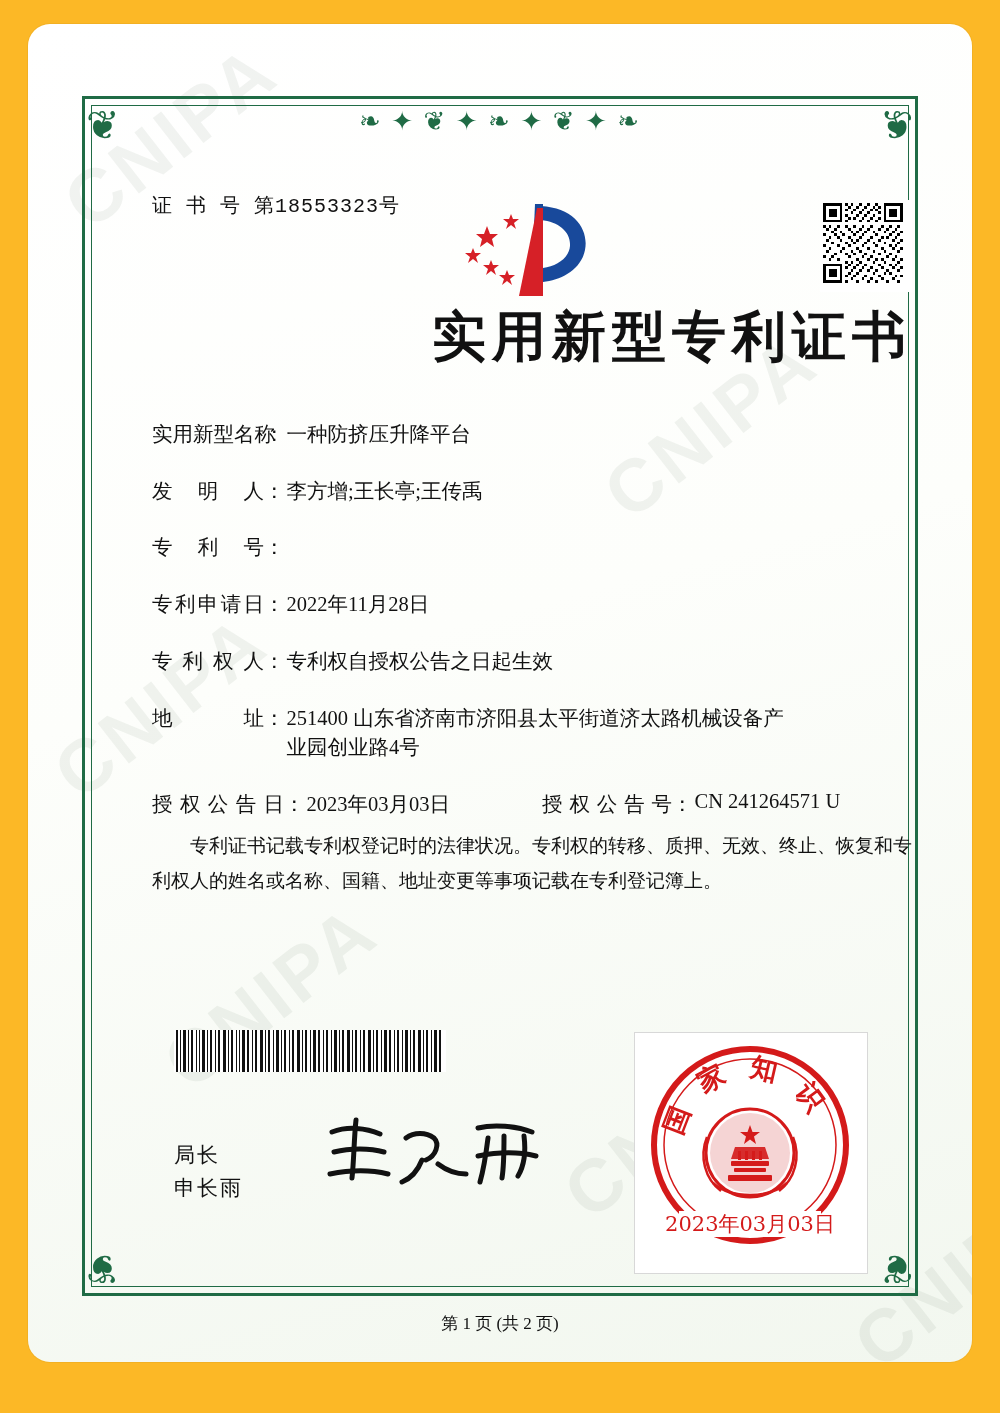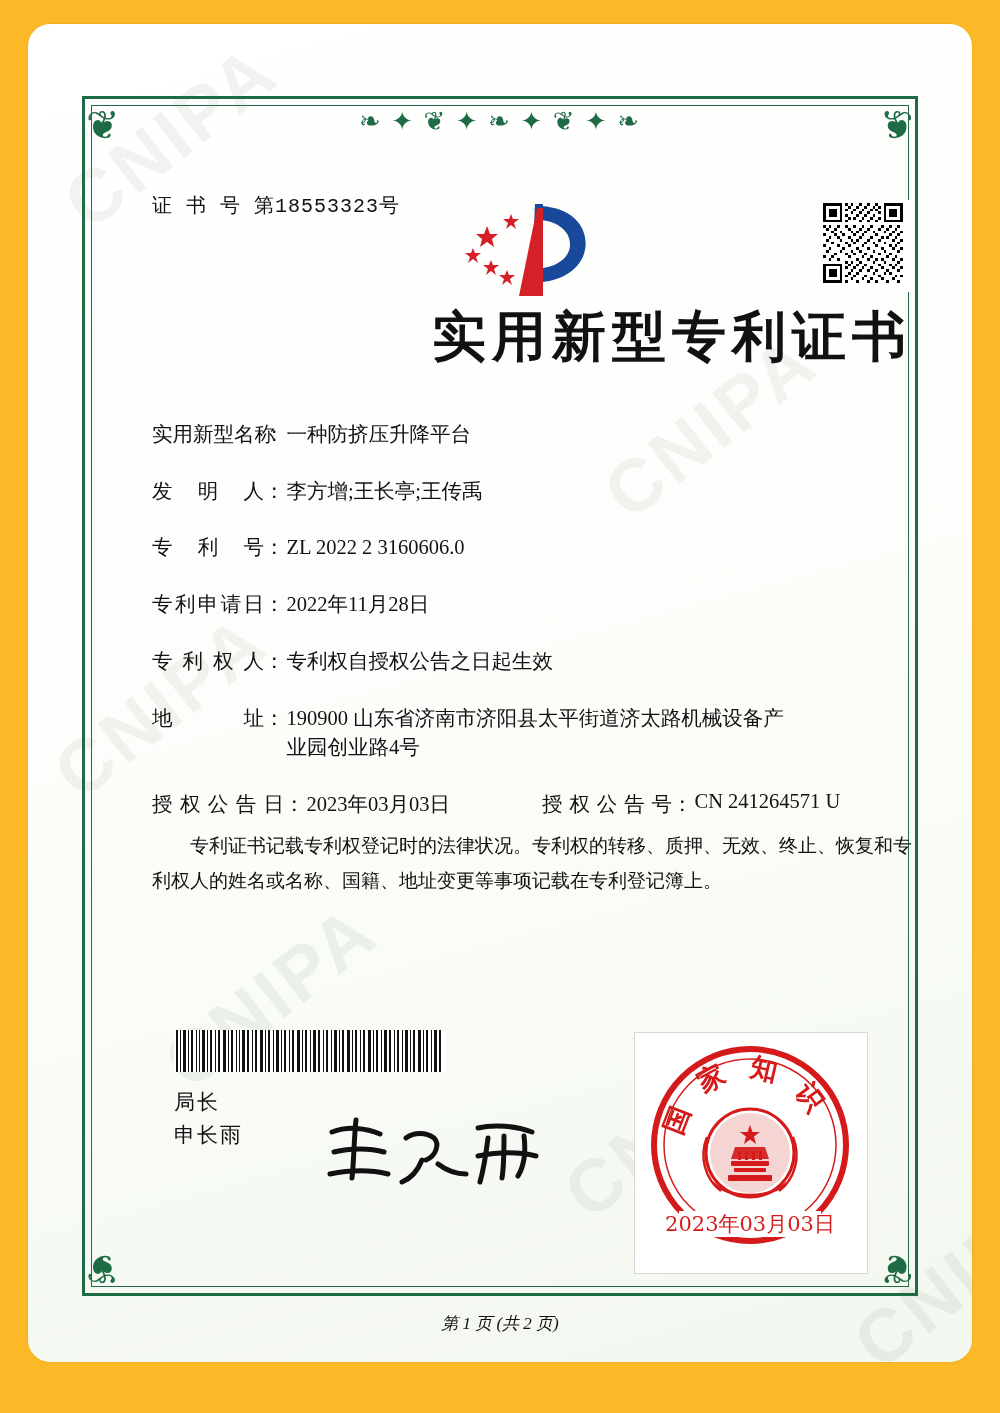--- a/index.html
+++ b/index.html
@@ -175,39 +175,38 @@
   .seal{
     position:absolute;
     right:104px;top:1008px;
     width:232px;height:240px;
     border:1px solid #d8d8d8;
     background:#fff;
   }
 
   .signature-block{
     position:absolute;
-    left:146px;top:1062px;
+    left:146px;top:1115px;
     font-size:21px;
     color:#111;
     line-height:1.55;
     letter-spacing:2px;
   }
   .sig-img{
     position:absolute;
     left:290px;top:1088px;
     width:240px;height:80px;
   }
 
   .page-no{
     position:absolute;
     left:0;right:0;top:1288px;
     text-align:center;
     font-size:17px;
     color:#111;
-    font-style:italic;
   }
 </style>
 </head>
 <body>
 
 <div class="heart h1">♥</div>
 <div class="heart h2">♥</div>
 
 <div class="sheet">
 
@@ -477,21 +476,20 @@
         <span class="val">李方增;王长亭;王传禹</span>
       </div>
 
       <div class="row">
         <span class="lbl">
           <span>专</span>
             <span>利</span>
             <span>号</span>
         </span>
         <span class="colon">：</span>
-        <span class="val">ZL 2022 2 3160606.0</span>
       </div>
 
       <div class="row">
         <span class="lbl">
           <span>专</span>
             <span>利</span>
             <span>申</span>
             <span>请</span>
             <span>日</span>
         </span>
@@ -510,21 +508,21 @@
         <span class="val">专利权自授权公告之日起生效</span>
       </div>
 
       <div class="row">
         <span class="lbl">
           <span>地</span>
             <span>址</span>
         </span>
         <span class="colon">：</span>
         <span class="val">
-          <span>190900 山东省济南市济阳县太平街道济太路机械设备产</span>
+          <span>251400 山东省济南市济阳县太平街道济太路机械设备产</span>
           <span class="l2">业园创业路4号</span>
         </span>
       </div>
 
       <div class="row-dual">
         <span class="dual-left">
           <span class="lbl2">
             <span>授</span>
               <span>权</span>
               <span>公</span>

